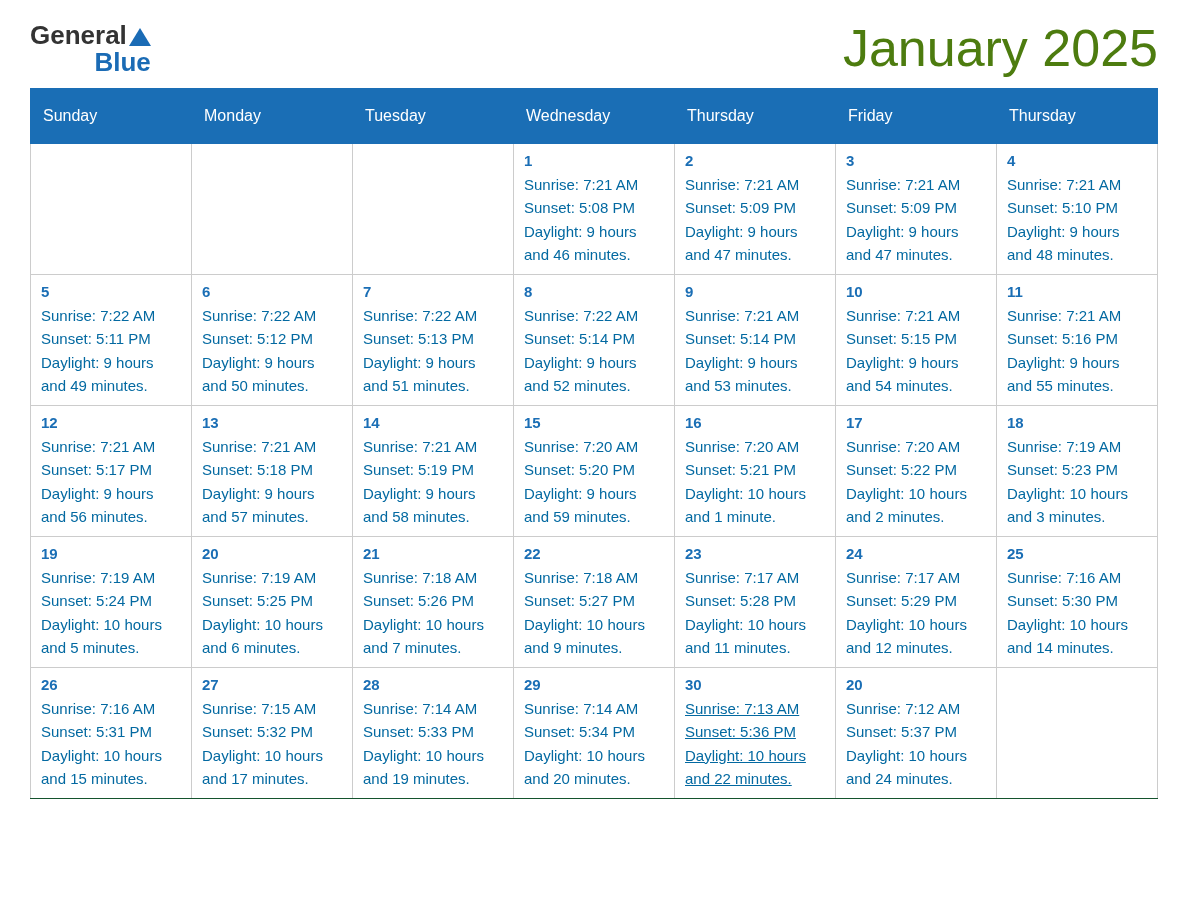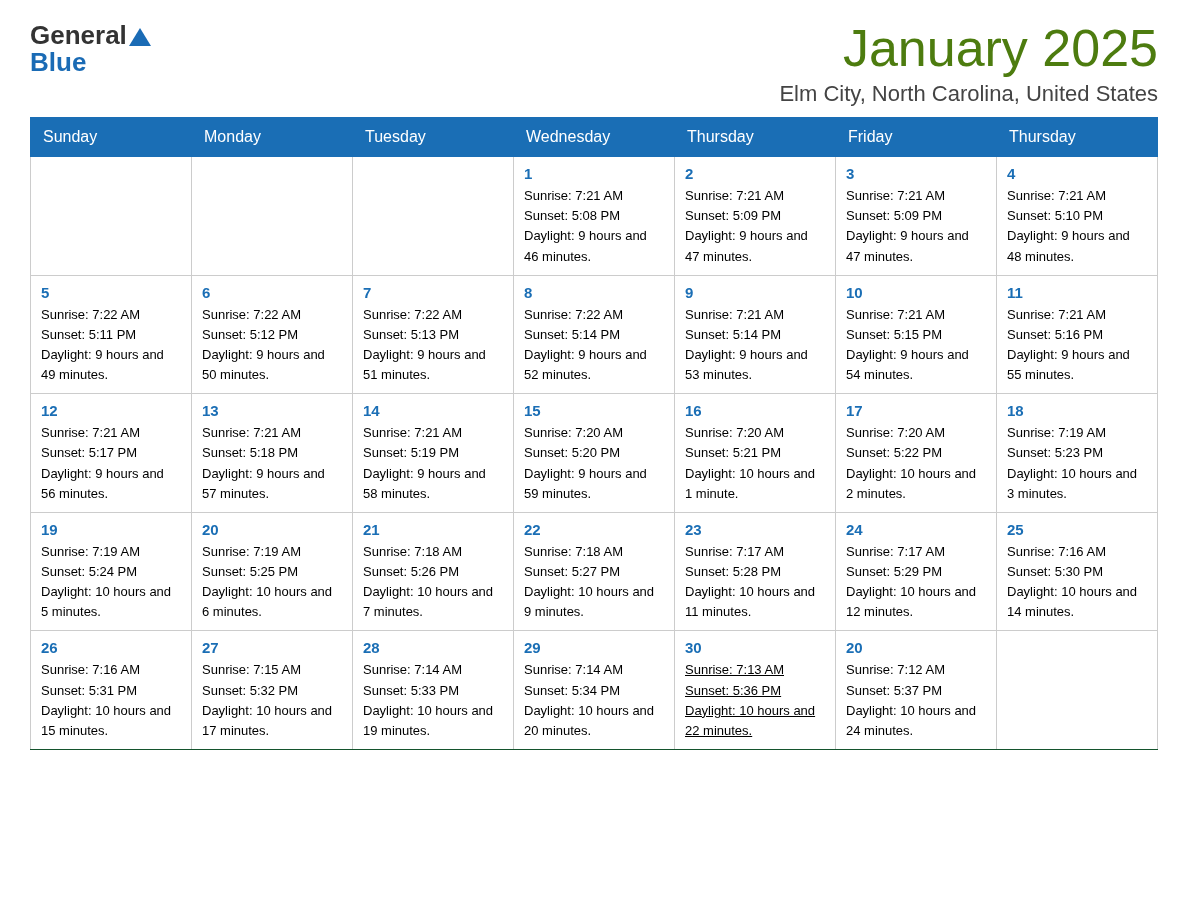--- a/index.html
+++ b/index.html
@@ -38,57 +38,57 @@
     .calendar-table {
       width: 100%;
       border-collapse: collapse;
       margin-top: 8px;
     }
     .calendar-table th {
       background-color: #1a6eb5;
       color: #fff;
       font-size: 16px;
       font-weight: normal;
-      padding: 10px 12px;
+      padding: 18px 12px;
       text-align: left;
       border: 1px solid #1a6eb5;
     }
     .calendar-table td {
       border: 1px solid #ccc;
       vertical-align: top;
       padding: 8px 10px;
       width: 14.28%;
       min-height: 110px;
       height: 110px;
     }
     .day-number {
       font-size: 15px;
       font-weight: bold;
       color: #1a6eb5;
       display: block;
       margin-bottom: 4px;
     }
     .day-info {
-      font-size: 13px;
-      color: #000000;
+      font-size: 15px;
+      color: #0369a1;
       line-height: 1.55;
     }
     .empty-cell {
       background: #fff;
     }
     tr td {
       border-bottom: 2px solid #b0b0b0;
     }
     tr:last-child td {
       border-bottom: 1px solid #14532d;
     }
     .logo-wrapper {
       display: flex;
       flex-direction: column;
-      align-items: flex-start;
+      align-items: flex-end;
     }
     .logo-line1 {
       display: flex;
       align-items: center;
     }
     .logo-line2 {
       font-size: 26px;
       font-weight: bold;
       color: #1a6bb5;
       margin-top: -4px;
@@ -102,21 +102,20 @@
     <div class="logo-line1">
       <span class="logo-text-general">General</span>
       <svg width="22" height="18" viewBox="0 0 22 18" style="margin-left:2px; margin-top:2px;">
         <polygon points="0,18 11,0 22,18" fill="#1a6bb5"></polygon>
       </svg>
     </div>
     <div class="logo-line2">Blue</div>
   </div>
   <div class="title-area">
     <div class="month-title">January 2025</div>
-    <div class="location-title">Elm City, North Carolina, United States</div>
   </div>
 </div>
 
 <table class="calendar-table">
   <thead>
     <tr>
     <th>Sunday</th>
         <th>Monday</th>
         <th>Tuesday</th>
         <th>Wednesday</th>

